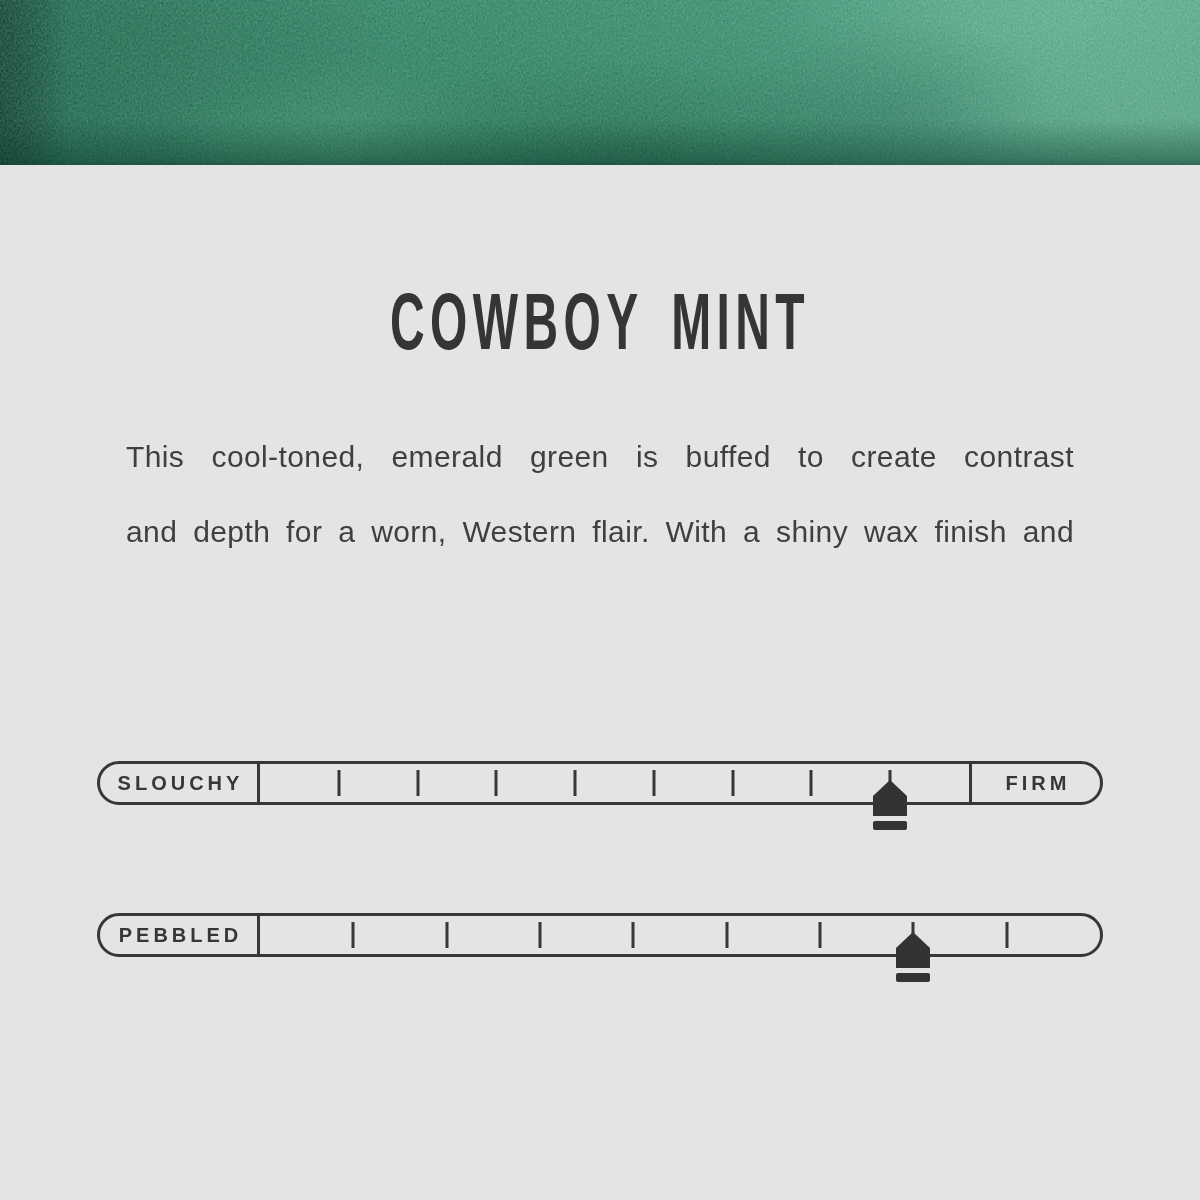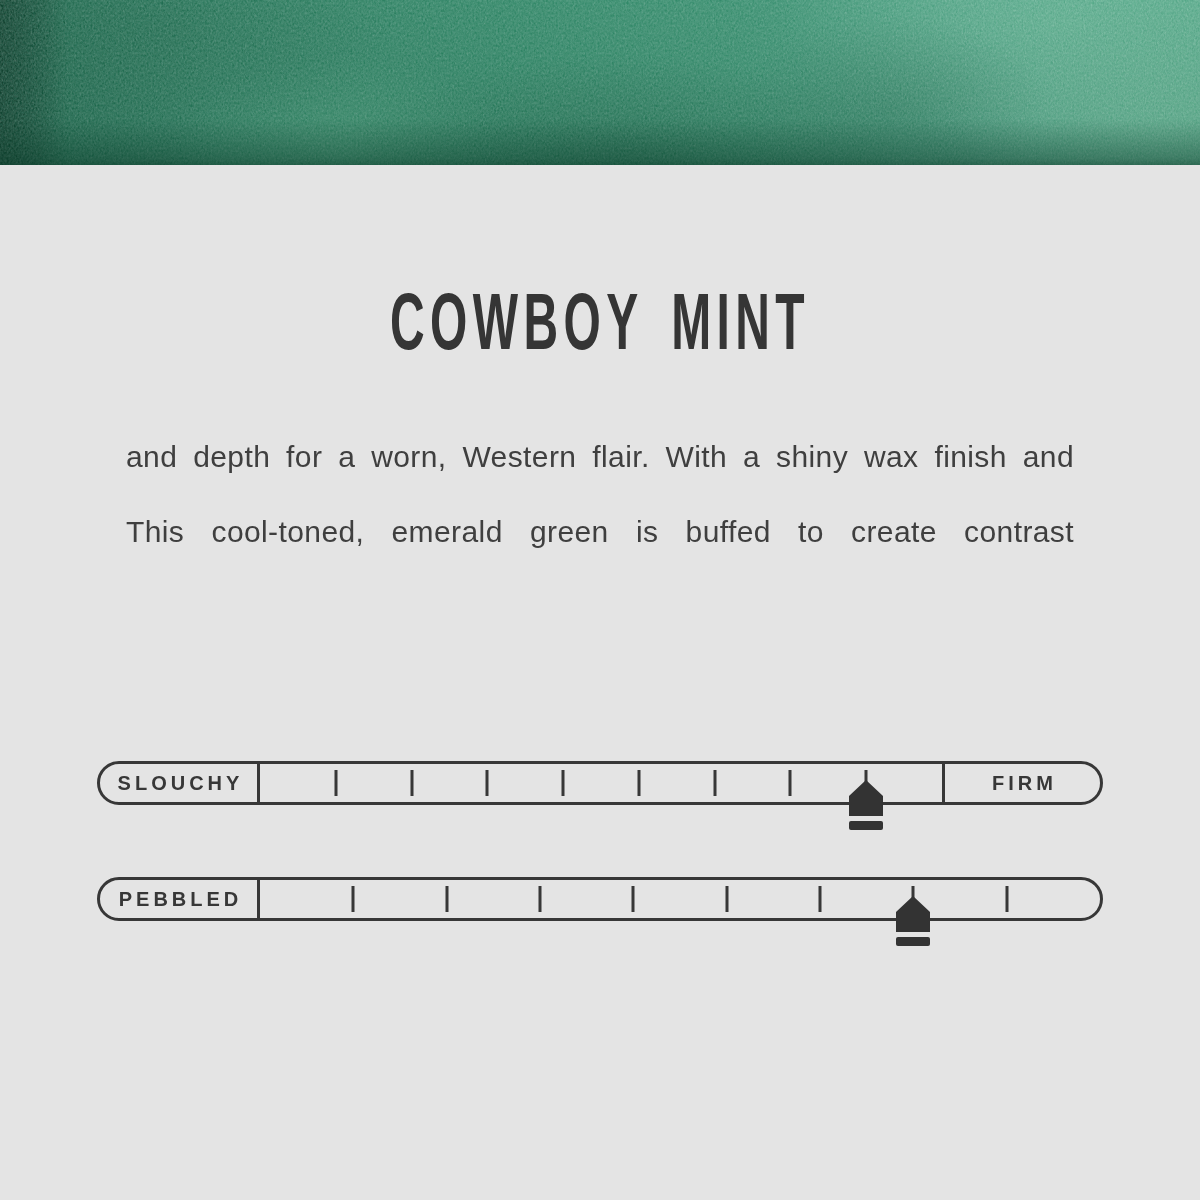--- a/index.html
+++ b/index.html
@@ -50,26 +50,26 @@
   
   .sliders { width: 1006px; margin: 192px auto 0; }
   .slider {
     height: 44px;
     border: 3px solid #373737;
     border-radius: 22px;
     display: flex;
     align-items: stretch;
     background: transparent;
   }
-  .slider + .slider { margin-top: 72px; text-align: center; }
+  .slider + .slider { margin-top: 108px; text-align: center; }
   .slider-cell {
     display: flex; align-items: center; justify-content: center;
   }
   .slider-left  { width: 160px; border-right: 3px solid #373737; }
-  .slider-right { width: 158px; border-left: 3px solid #373737; }
+  .slider-right { width: 131px; border-left: 3px solid #373737; }
   .slider-label {
     font-size: 20px;
     font-weight: bold;
     letter-spacing: 4px;
     text-indent: 4px;
     color: #373737;
     white-space: nowrap;
   }
   .slider-track { flex: 1; position: relative; }
   .tick {
@@ -144,22 +144,22 @@
     <rect x="0" y="0" width="70" height="165" fill="url(#leftEdge)"></rect>
     <rect x="0" y="0" width="1200" height="165" filter="url(#grainLight)" opacity="0.28"></rect>
     <rect x="0" y="0" width="1200" height="165" filter="url(#grainDark)" opacity="0.3"></rect>
     <rect x="0" y="0" width="1200" height="165" fill="url(#vigG)"></rect>
   </svg>
 </div>
 
 <h1 class="page-title">COWBOY MINT</h1>
 
 <div class="description">
+    <div class="desc-line">This cool-toned, emerald green is buffed to create contrast</div>
     <div class="desc-line">and depth for a worn, Western flair. With a shiny wax finish and</div>
-    <div class="desc-line">This cool-toned, emerald green is buffed to create contrast</div>
   </div>
 
 <div class="sliders">
   <div class="slider">
     <div class="slider-cell slider-left">
       <span class="slider-label">SLOUCHY</span>
     </div>
     <div class="slider-track">
         <div class="tick" style="left: 11.1111%;"></div>
         <div class="tick" style="left: 22.2222%;"></div>

